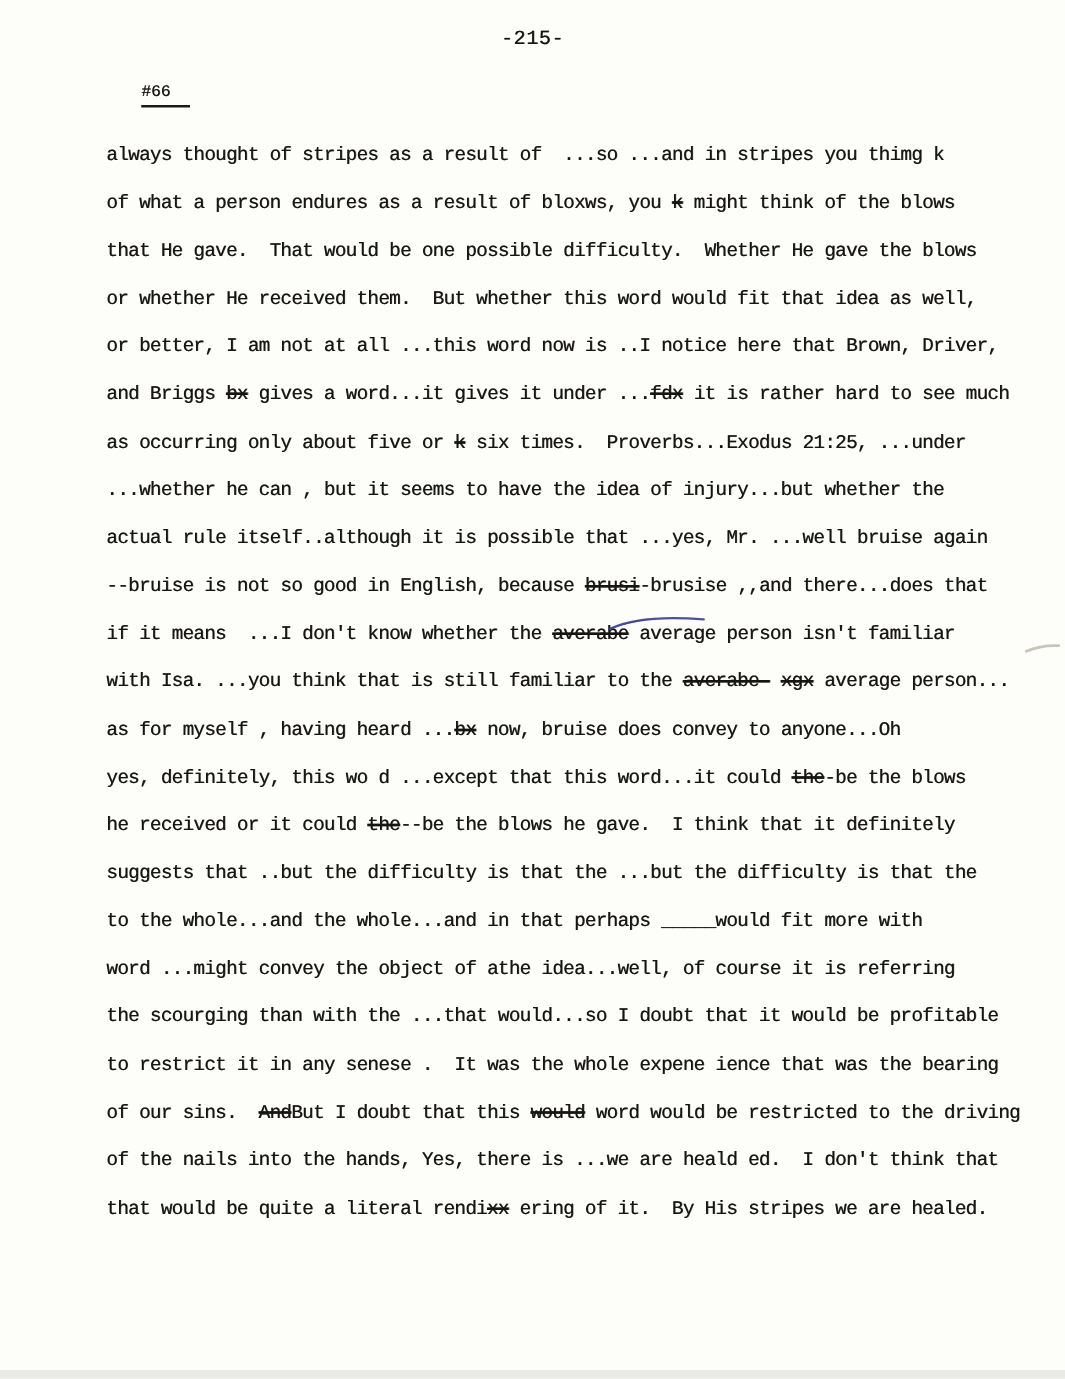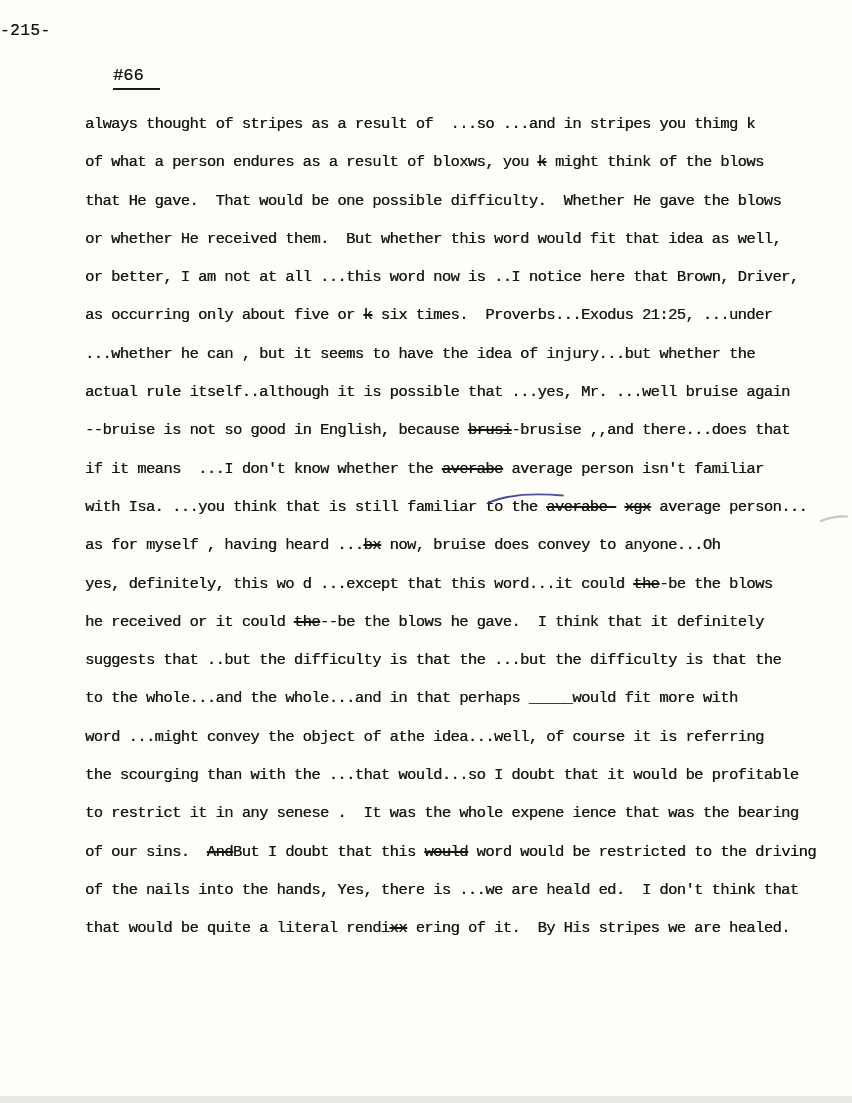--- a/index.html
+++ b/index.html
@@ -7,28 +7,29 @@
     width: 852px; height: 1103px;
     background: #fdfdfa;
     position: relative;
     overflow: hidden;
     font-family: "Liberation Mono", "DejaVu Sans Mono", monospace;
     color: #171513;
   }
   .page-number {
     position: absolute;
     top: 22px; left: 0; width: 100%;
+    text-align: center;
     font-size: 16px;
     letter-spacing: 0.5px;
     text-shadow: 0.4px 0 0 rgba(23,21,19,.75);
   }
   .section-label {
     position: absolute;
     top: 66px; left: 113px;
-    font-size: 17px;
+    font-size: 13px;
     border-bottom: 2px solid #1c1a18;
     padding-right: 16px;
     padding-bottom: 3px;
     text-shadow: 0.4px 0 0 rgba(23,21,19,.75);
   }
   .doc-body {
     position: absolute;
     top: 105px; left: 85px; right: 15px;
   }
   .line {
@@ -65,20 +66,21 @@
 <div class="page-number">-215-</div>
 
 <div class="section-label">#66</div>
 
 <div class="doc-body">
     <div class="line"><span>always thought of stripes as a result of  ...so ...and in stripes you thimg k</span></div>
     <div class="line"><span>of what a person endures as a result of bloxws, you </span><span class="strike">k</span><span> might think of the blows</span></div>
     <div class="line"><span>that He gave.  That would be one possible difficulty.  Whether He gave the blows</span></div>
     <div class="line"><span>or whether He received them.  But whether this word would fit that idea as well,</span></div>
     <div class="line"><span>or better, I am not at all ...this word now is ..I notice here that Brown, Driver,</span></div>
+    <div class="line"><span>and Briggs </span><span class="strike">bx</span><span> gives a word...it gives it under ...</span><span class="strike">fdx</span><span> it is rather hard to see much</span></div>
     <div class="line"><span>as occurring only about five or </span><span class="strike">k</span><span> six times.  Proverbs...Exodus 21:25, ...under</span></div>
     <div class="line"><span>...whether he can , but it seems to have the idea of injury...but whether the</span></div>
     <div class="line"><span>actual rule itself..although it is possible that ...yes, Mr. ...well bruise again</span></div>
     <div class="line"><span>--bruise is not so good in English, because </span><span class="strike">brusi</span><span>-brusise ,,and there...does that</span></div>
     <div class="line"><span>if it means  ...I don't know whether the </span><span class="strike">averabe</span><span> average person isn't familiar</span></div>
     <div class="line"><span>with Isa. ...you think that is still familiar to the </span><span class="strike">averabe-</span><span> </span><span class="strike">xgx</span><span> average person...</span></div>
     <div class="line"><span>as for myself , having heard ...</span><span class="strike">bx</span><span> now, bruise does convey to anyone...Oh</span></div>
     <div class="line"><span>yes, definitely, this wo d ...except that this word...it could </span><span class="strike">the</span><span>-be the blows</span></div>
     <div class="line"><span>he received or it could </span><span class="strike">the</span><span>--be the blows he gave.  I think that it definitely</span></div>
     <div class="line"><span>suggests that ..but the difficulty is that the ...but the difficulty is that the</span></div>

